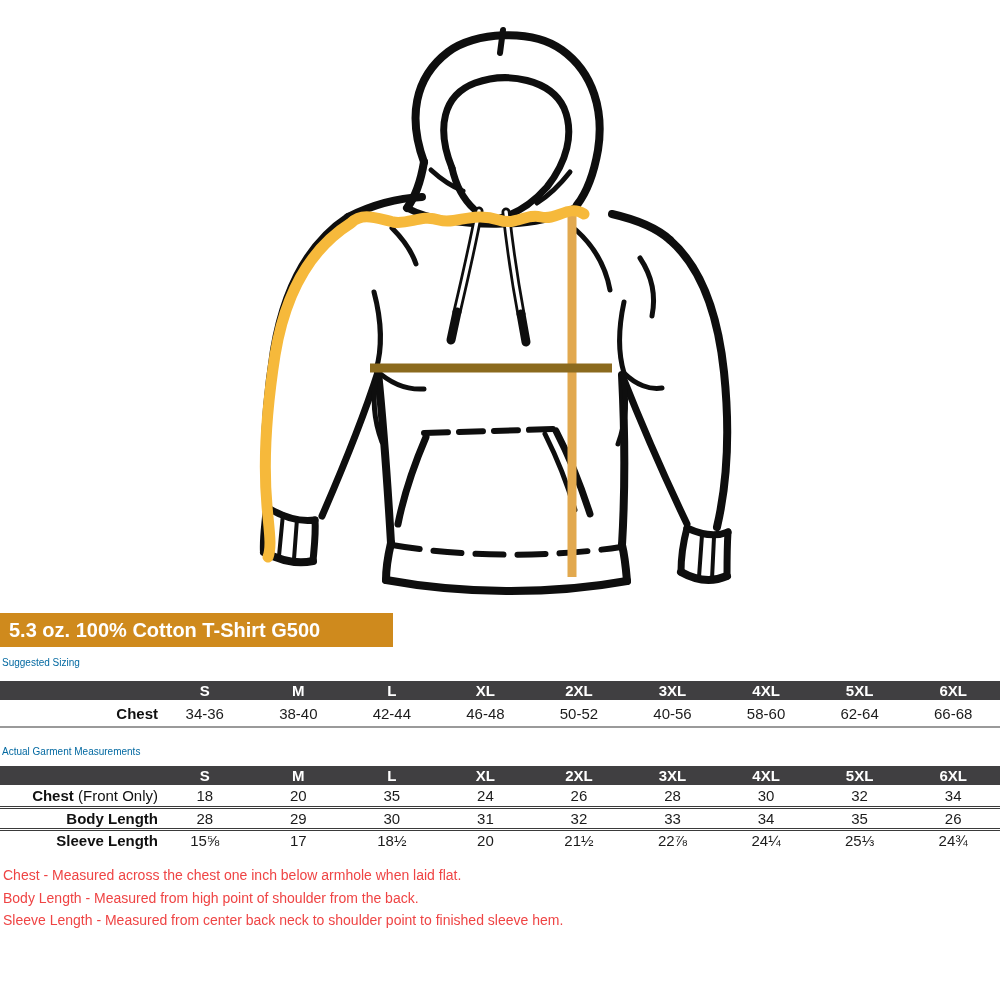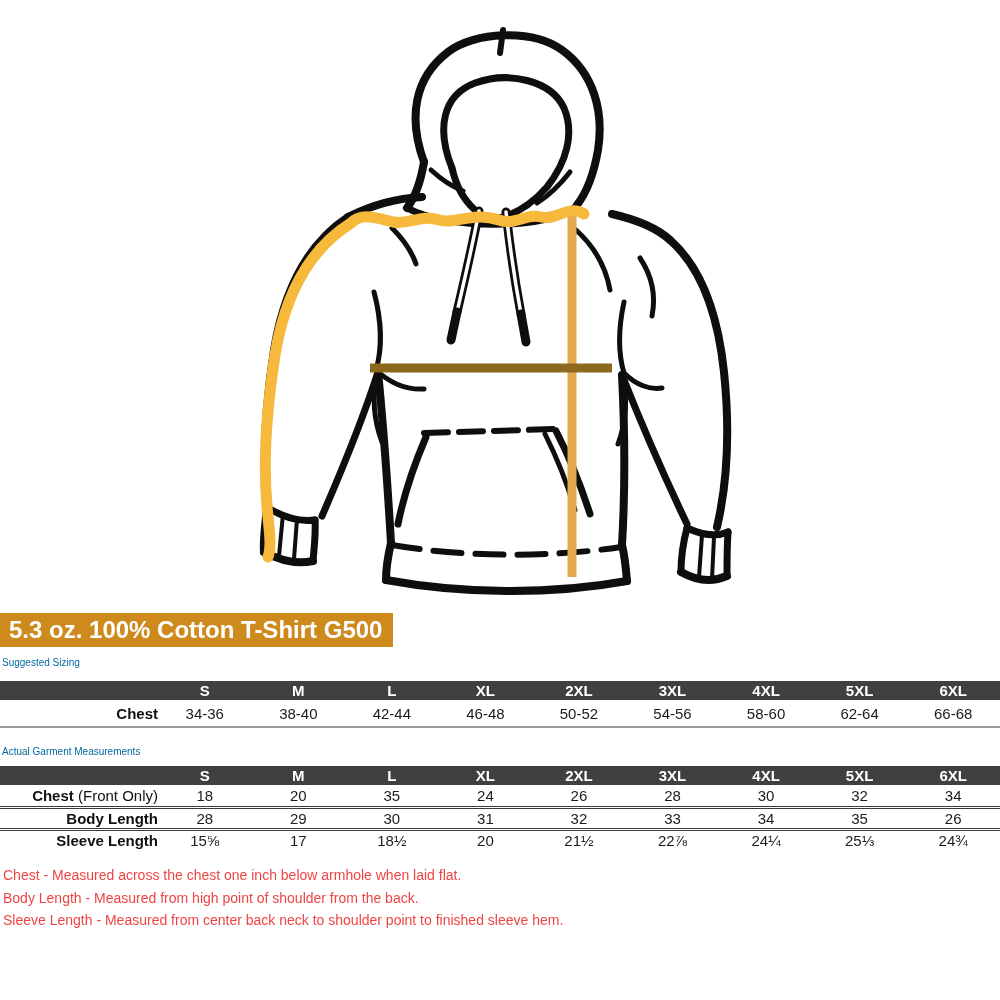--- a/index.html
+++ b/index.html
@@ -1,21 +1,21 @@
 <!DOCTYPE html>
 <html><head>
 <meta charset="utf-8">
 <style>
   html,body{margin:0;padding:0;background:#fff;}
   body{width:1000px;height:1000px;position:relative;font-family:"Liberation Sans",sans-serif;color:#1a1a1a;overflow:hidden;}
 
   .diagram-wrap{position:absolute;left:0;top:0;width:1000px;height:612px;}
 
   .banner{position:absolute;left:0;top:613px;width:393px;height:34px;background:#CF8A1D;color:#fff;
-    font-weight:bold;font-size:24px;line-height:34px;padding-left:9px;box-sizing:border-box;white-space:nowrap;}
+    font-weight:bold;font-size:20px;line-height:34px;padding-left:9px;box-sizing:border-box;white-space:nowrap;}
 
   .section-label{position:absolute;left:2px;font-size:10px;color:#0369a1;}
   .label-suggested{top:657px;}
   .label-actual{top:746px;}
 
   table{position:absolute;left:0;width:1000px;border-collapse:collapse;table-layout:fixed;}
   .table-suggested{top:681px;}
   .table-actual{top:766px;}
   col.c-label{width:158px;}
   thead tr{background:#403F41;color:#fff;height:19px;}
@@ -140,21 +140,21 @@
     </tr>
   </thead>
   <tbody>
     <tr>
       <td class="rowlabel"><span>Chest</span><span class="suffix"></span></td>
       <td>34-36</td>
       <td>38-40</td>
       <td>42-44</td>
       <td>46-48</td>
       <td>50-52</td>
-      <td>54-56</td>
+      <td>40-56</td>
       <td>58-60</td>
       <td>62-64</td>
       <td>66-68</td>
     </tr>
   </tbody>
 </table>
 
 <div class="section-label label-actual">Actual Garment Measurements</div>
 
 <table class="table-actual">

